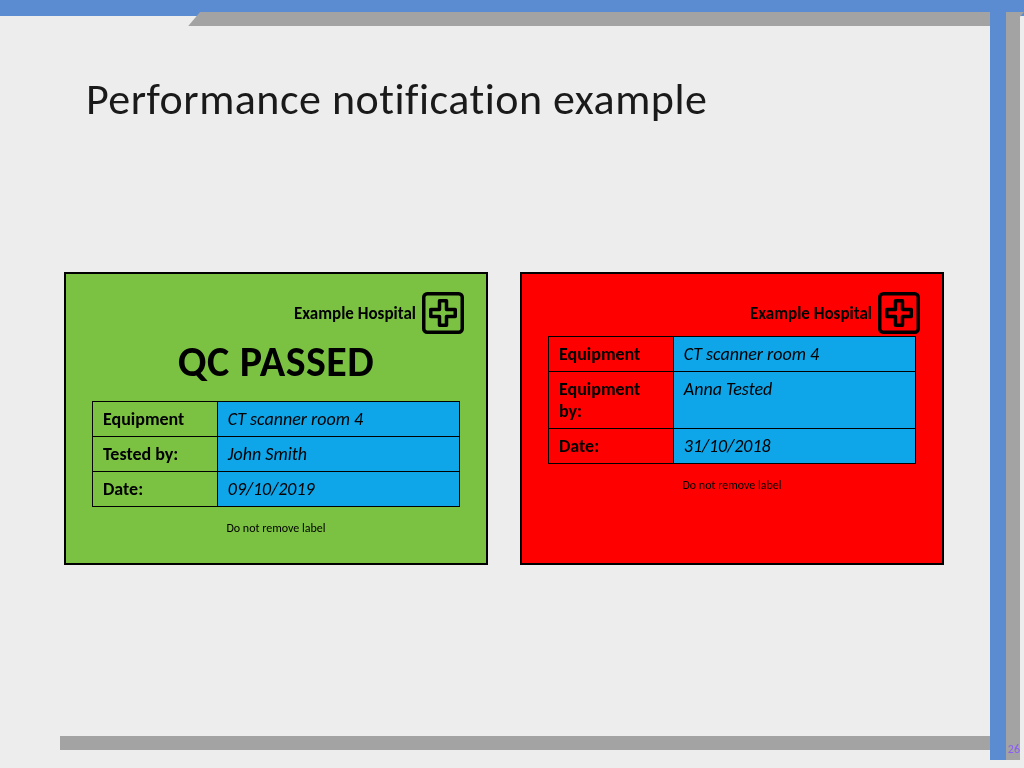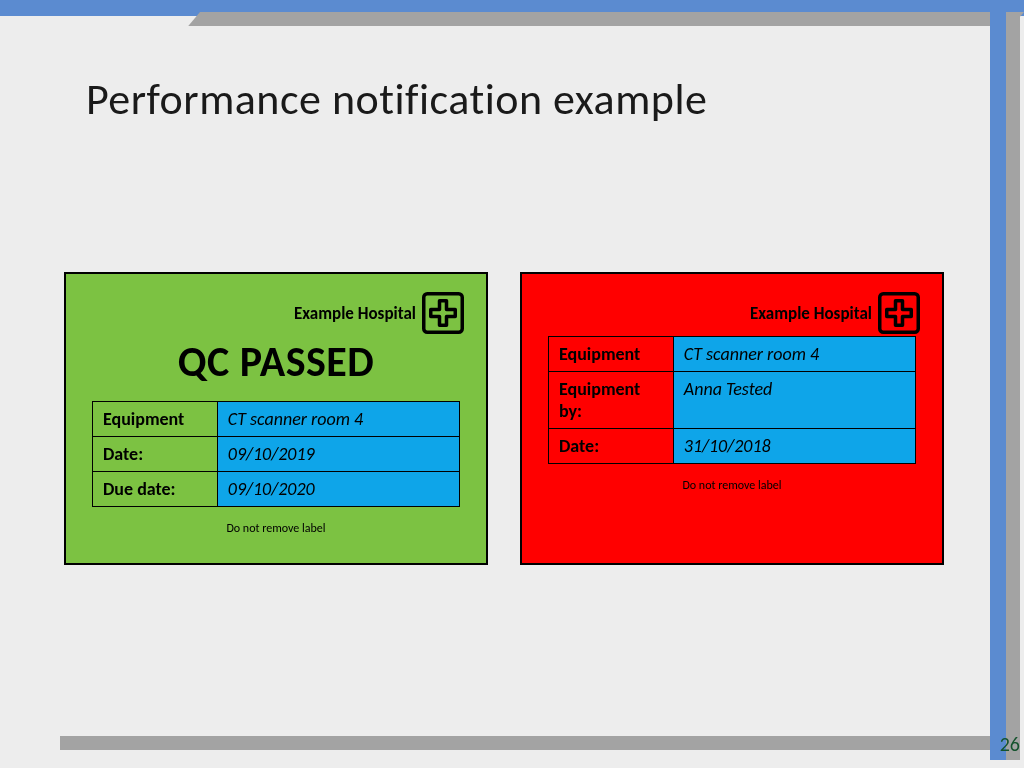--- a/index.html
+++ b/index.html
@@ -40,22 +40,22 @@
     }
     .bottom-gray-bar {
       position: absolute;
       bottom: 18px; left: 60px;
       width: 930px; height: 14px;
       background: #a3a3a3;
     }
     .page-number {
       position: absolute;
       bottom: 12px; right: 4px;
-      font-size: 20px;
-      color: #14532d;
+      font-size: 12px;
+      color: #8b5cf6;
     }
     .slide-title {
       position: absolute;
       top: 72px; left: 86px;
       font-size: 44px;
       font-weight: 400;
       color: #1a1a1a;
       letter-spacing: 0.5px;
     }
     .cards-wrap {
@@ -151,26 +151,26 @@
       </span>
     </div>
     <div class="card-title">QC PASSED</div>
     <table class="card-table">
       <tbody>
           <tr>
         <td class="label">Equipment</td>
         <td class="value">CT scanner room 4</td>
       </tr>
       <tr>
+        <td class="label">Tested by:</td>
+        <td class="value">John Smith</td>
+      </tr>
+      <tr>
         <td class="label">Date:</td>
         <td class="value">09/10/2019</td>
-      </tr>
-      <tr>
-        <td class="label">Due date:</td>
-        <td class="value">09/10/2020</td>
       </tr>
     </tbody>
       </table>
     <div class="card-footer">Do not remove label</div>
   </div>
 
   <div class="card card-red">
     <div class="card-header">
       <span class="hospital-name">Example Hospital</span>
       <span class="hospital-icon">

